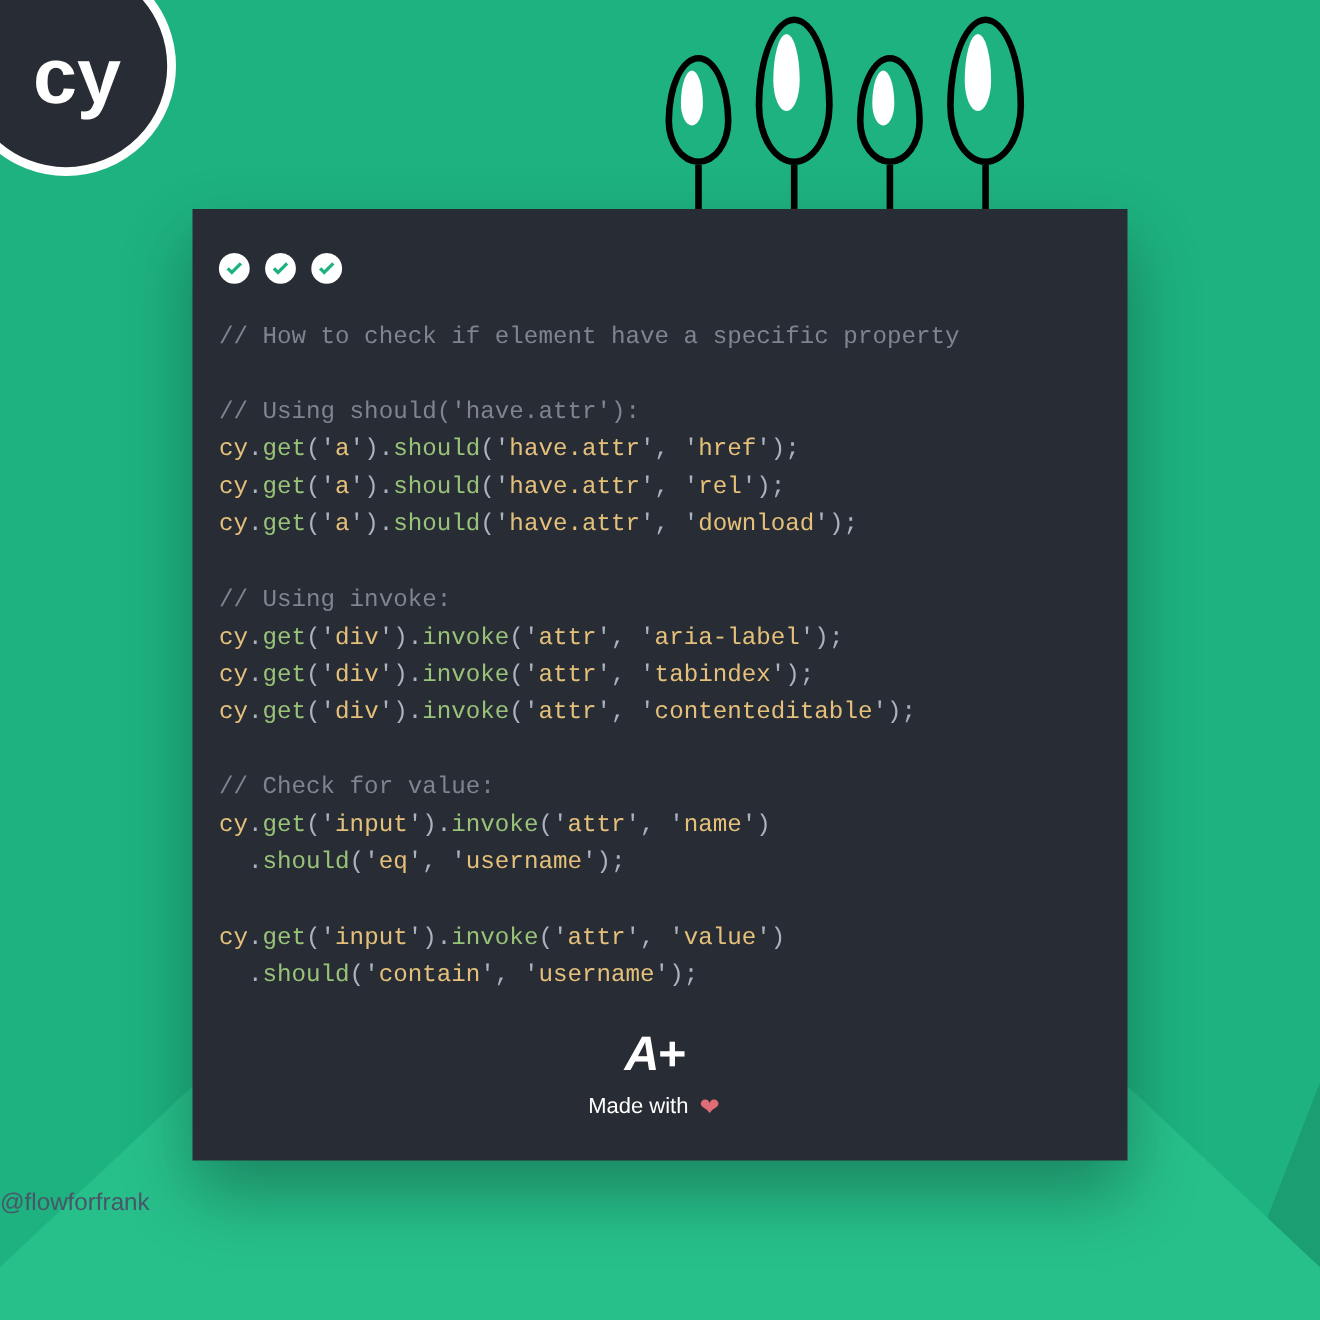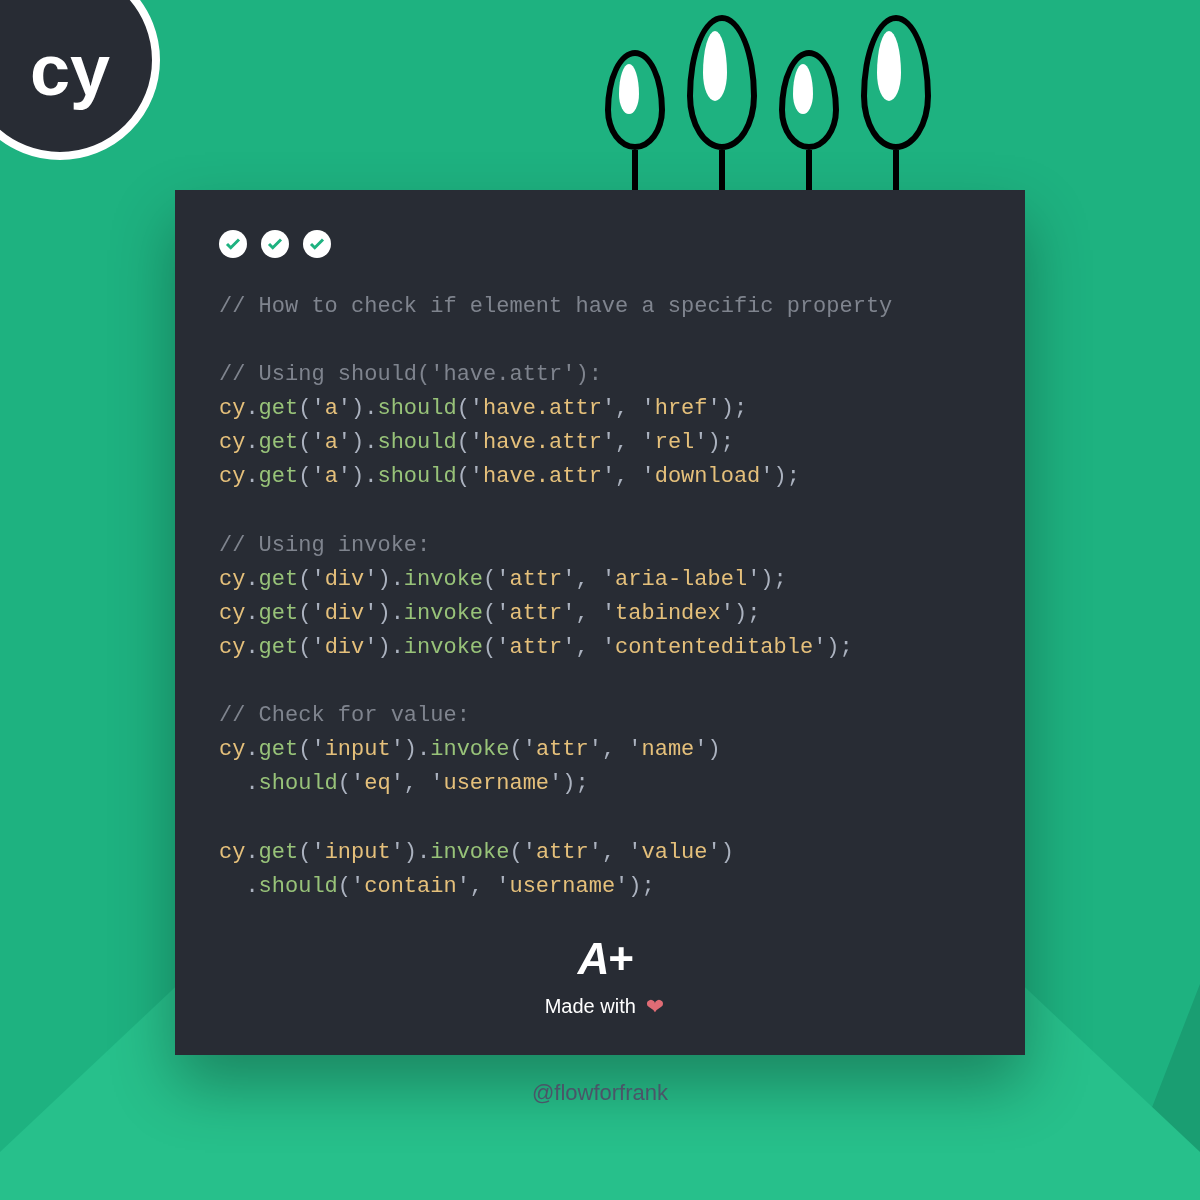--- a/index.html
+++ b/index.html
@@ -79,21 +79,21 @@
 .tree.small .tree-crown::after { width: 20px; height: 50px; top: 8px; left: 8px; }
 .tree.large .tree-crown { width: 70px; height: 135px; }
 .tree.large .tree-crown::after { width: 24px; height: 70px; top: 10px; left: 10px; }
 .tree-trunk { width: 6px; height: 40px; background: #000; }
 .code-panel {
   position: absolute;
   top: 190px;
   left: 175px;
   width: 850px;
   background: #282c34;
-  padding: 40px 35px 35px 44px;
+  padding: 40px 35px 35px 24px;
   box-shadow: 0 30px 60px rgba(0,0,0,0.3);
 }
 .checks {
   display: flex;
   gap: 14px;
   margin-bottom: 32px;
 }
 .check-circle {
   width: 28px;
   height: 28px;
@@ -142,21 +142,21 @@
   align-items: center;
   gap: 10px;
   text-align: center;
 }
 .heart { color: #e06c75; font-size: 22px; }
 .handle {
   position: absolute;
   top: 1080px;
   left: 0;
   width: 1200px;
-  text-align: center;
+  text-align: left;
   color: #4a5568;
   font-family: Arial, sans-serif;
   font-size: 22px;
 }
 </style>
 </head>
 <body>
 
 <div class="bg-right-fold"></div>
 <div class="fold-bottom"></div>

